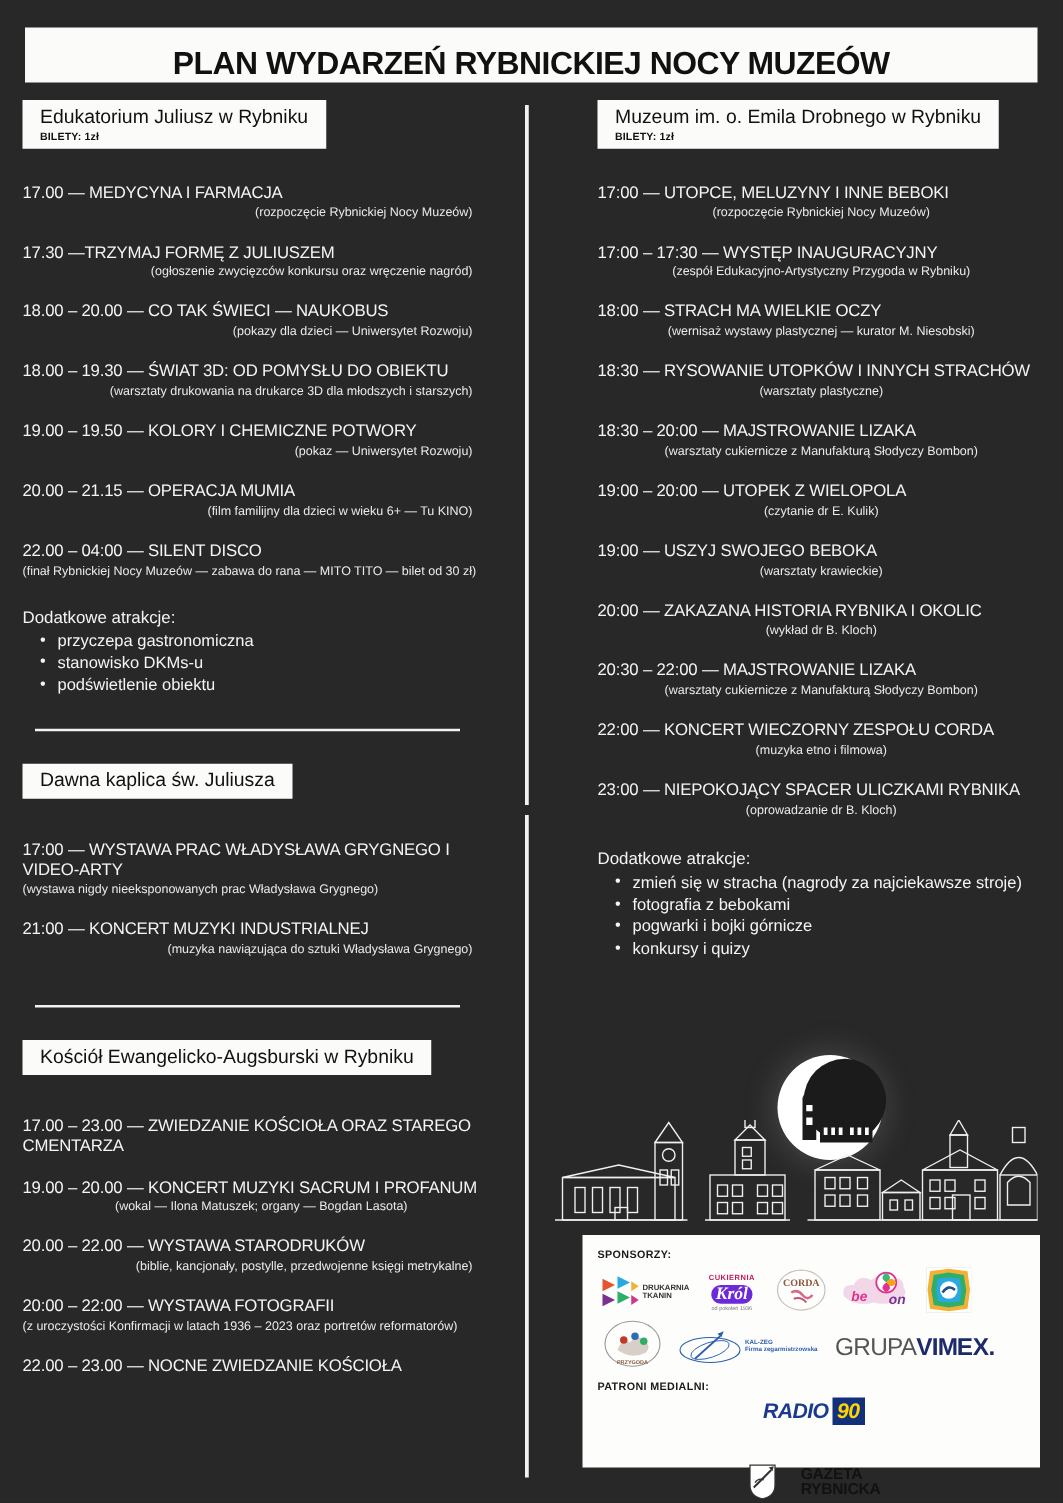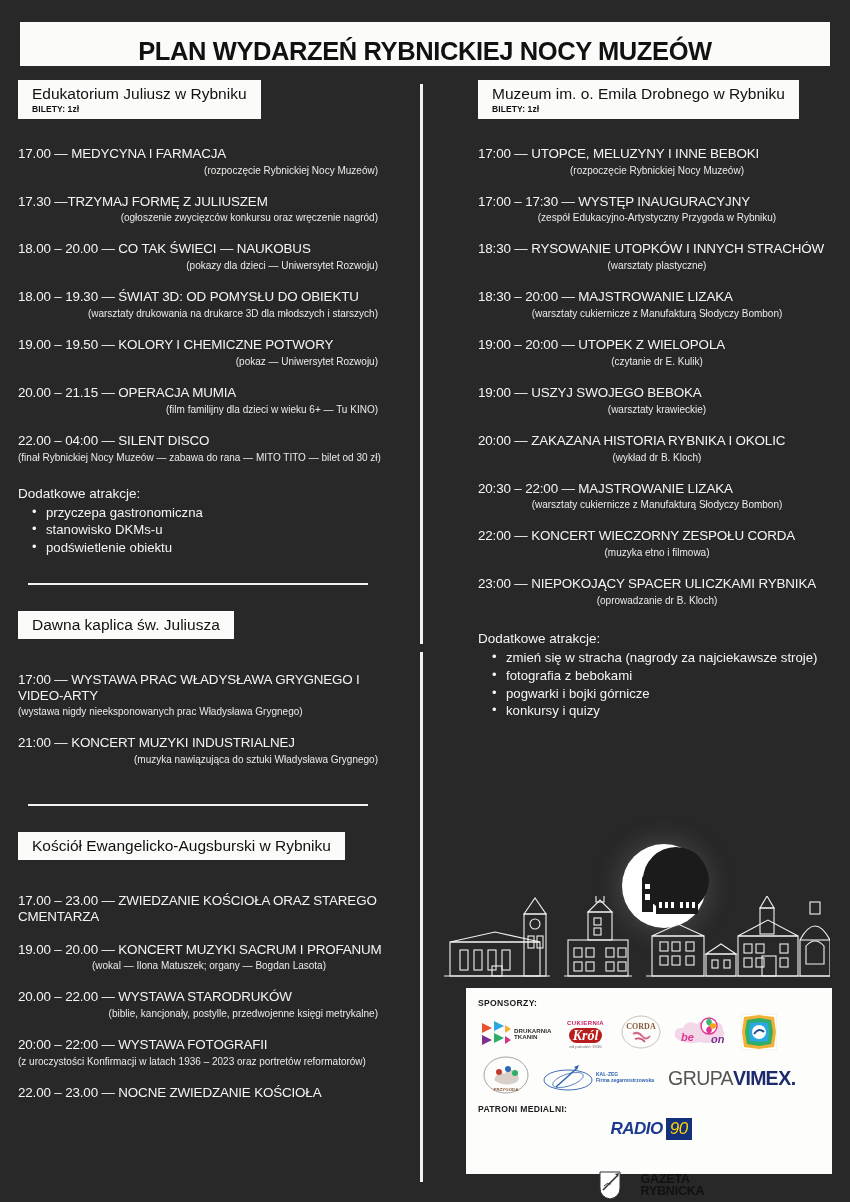--- a/index.html
+++ b/index.html
@@ -180,21 +180,21 @@
 
   .radio90 {
     display: flex; align-items: center;
     font-weight: 900; font-style: italic;
     font-size: 17px; color: #1b3a8f;
     letter-spacing: -0.5px;
   }
   .radio90 .box {
     background: #13307c; color: #ffd400;
     padding: 1px 4px; margin-left: 3px;
-    font-style: italic; font-weight: 400;
+    font-style: italic; font-weight: 700;
   }
   .gaz {
     font-size: 12.5px; font-weight: 900;
     color: #111; line-height: 1.0; letter-spacing: -0.2px;
   }
   .rybnik-word {
     font-size: 19px; font-weight: 900; color: #111;
     letter-spacing: -0.6px;
   }
   .grupa {
@@ -322,20 +322,24 @@
 
       <div style="height:10px"></div>
 
       <div class="ev">
         <div class="line">17:00 — UTOPCE, MELUZYNY I INNE BEBOKI</div>
         <div class="sub c">(rozpoczęcie Rybnickiej Nocy Muzeów)</div>
       </div>
       <div class="ev">
         <div class="line">17:00 – 17:30 — WYSTĘP INAUGURACYJNY</div>
         <div class="sub c">(zespół Edukacyjno-Artystyczny Przygoda w Rybniku)</div>
+      </div>
+      <div class="ev">
+        <div class="line">18:00 — STRACH MA WIELKIE OCZY</div>
+        <div class="sub c">(wernisaż wystawy plastycznej — kurator M. Niesobski)</div>
       </div>
       <div class="ev">
         <div class="line">18:30 — RYSOWANIE UTOPKÓW I INNYCH STRACHÓW</div>
         <div class="sub c">(warsztaty plastyczne)</div>
       </div>
       <div class="ev">
         <div class="line">18:30 – 20:00 — MAJSTROWANIE LIZAKA</div>
         <div class="sub c">(warsztaty cukiernicze z Manufakturą Słodyczy Bombon)</div>
       </div>
       <div class="ev">
@@ -480,21 +484,21 @@
           <polygon points="16,4 26,9 16,14" fill="#2aa9e0"></polygon>
           <polygon points="16,16 26,21 16,26" fill="#2fae6a"></polygon>
           <polygon points="27,8 33,12 27,16" fill="#f2b134"></polygon>
           <polygon points="27,19 33,23 27,27" fill="#d0368a"></polygon>
         </svg>
         <div class="mini-txt">DRUKARNIA<br>TKANIN</div>
       </div>
 
       <div class="mini" style="width:52px;text-align:center;">
         <div style="font-size:6px;font-weight:700;color:#c3195d;letter-spacing:0.4px;">CUKIERNIA</div>
-        <div style="font-family:'Liberation Serif',serif;font-style:italic;font-weight:700;font-size:14px;color:#fff;background:#b91c1c;border-radius:9px;padding:0 4px;display:inline-block;line-height:1.1;">Król</div>
+        <div style="font-family:'Liberation Serif',serif;font-style:italic;font-weight:700;font-size:14px;color:#fff;background:#6d28d9;border-radius:9px;padding:0 4px;display:inline-block;line-height:1.1;">Król</div>
         <div style="font-size:4.4px;color:#777;">od pokoleń 1936</div>
       </div>
 
       <div class="mini" style="width:44px;text-align:center;">
         <svg width="42" height="36" viewBox="0 0 42 36">
           <ellipse cx="21" cy="18" rx="19" ry="16" fill="none" stroke="#c9c2bd" stroke-width="1"></ellipse>
           <text x="21" y="15" font-size="8" font-family="Liberation Serif, serif" fill="#8b5a3c" text-anchor="middle" font-weight="bold">CORDA</text>
           <path d="M13 20 q5 -3 9 2 q4 5 8 0" stroke="#d46a88" stroke-width="2" fill="none"></path>
           <path d="M15 25 q6 -2 10 3" stroke="#c9526f" stroke-width="1.6" fill="none"></path>
         </svg>

